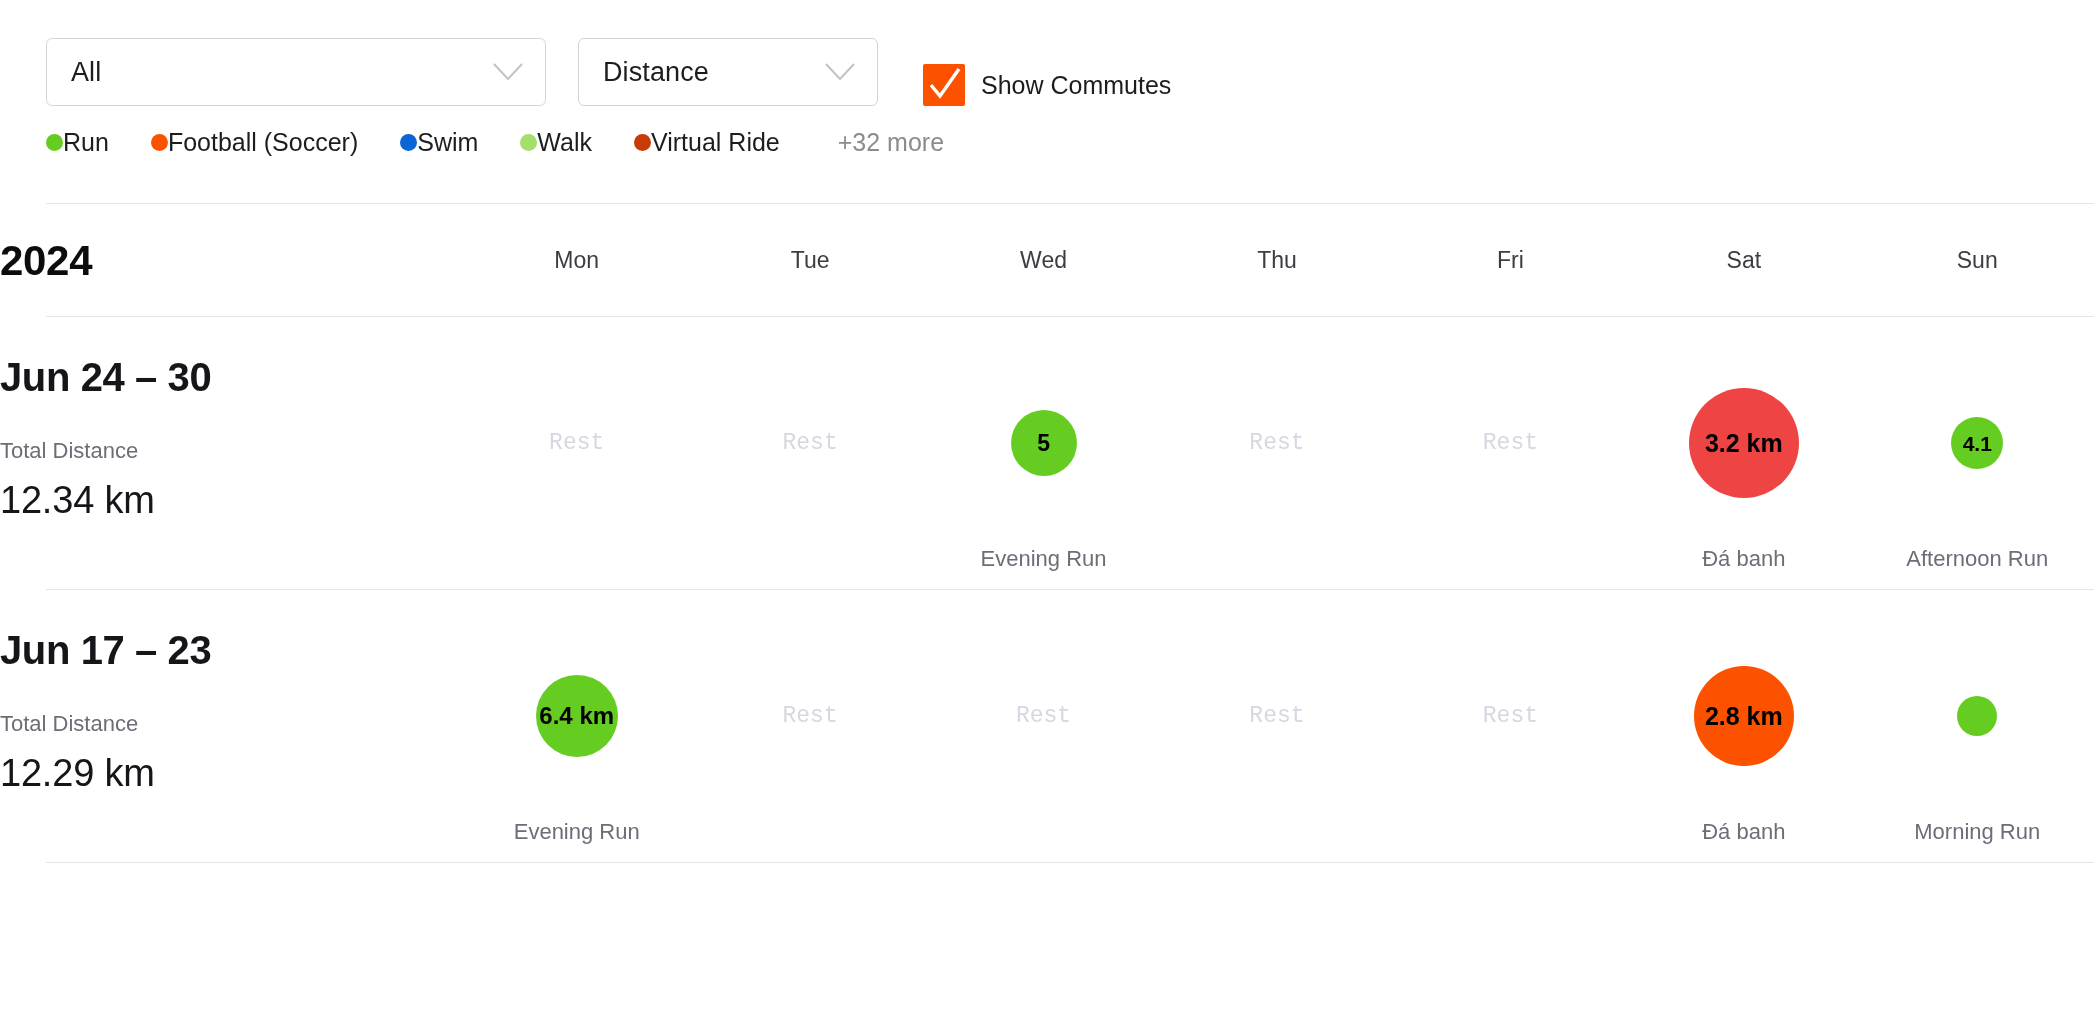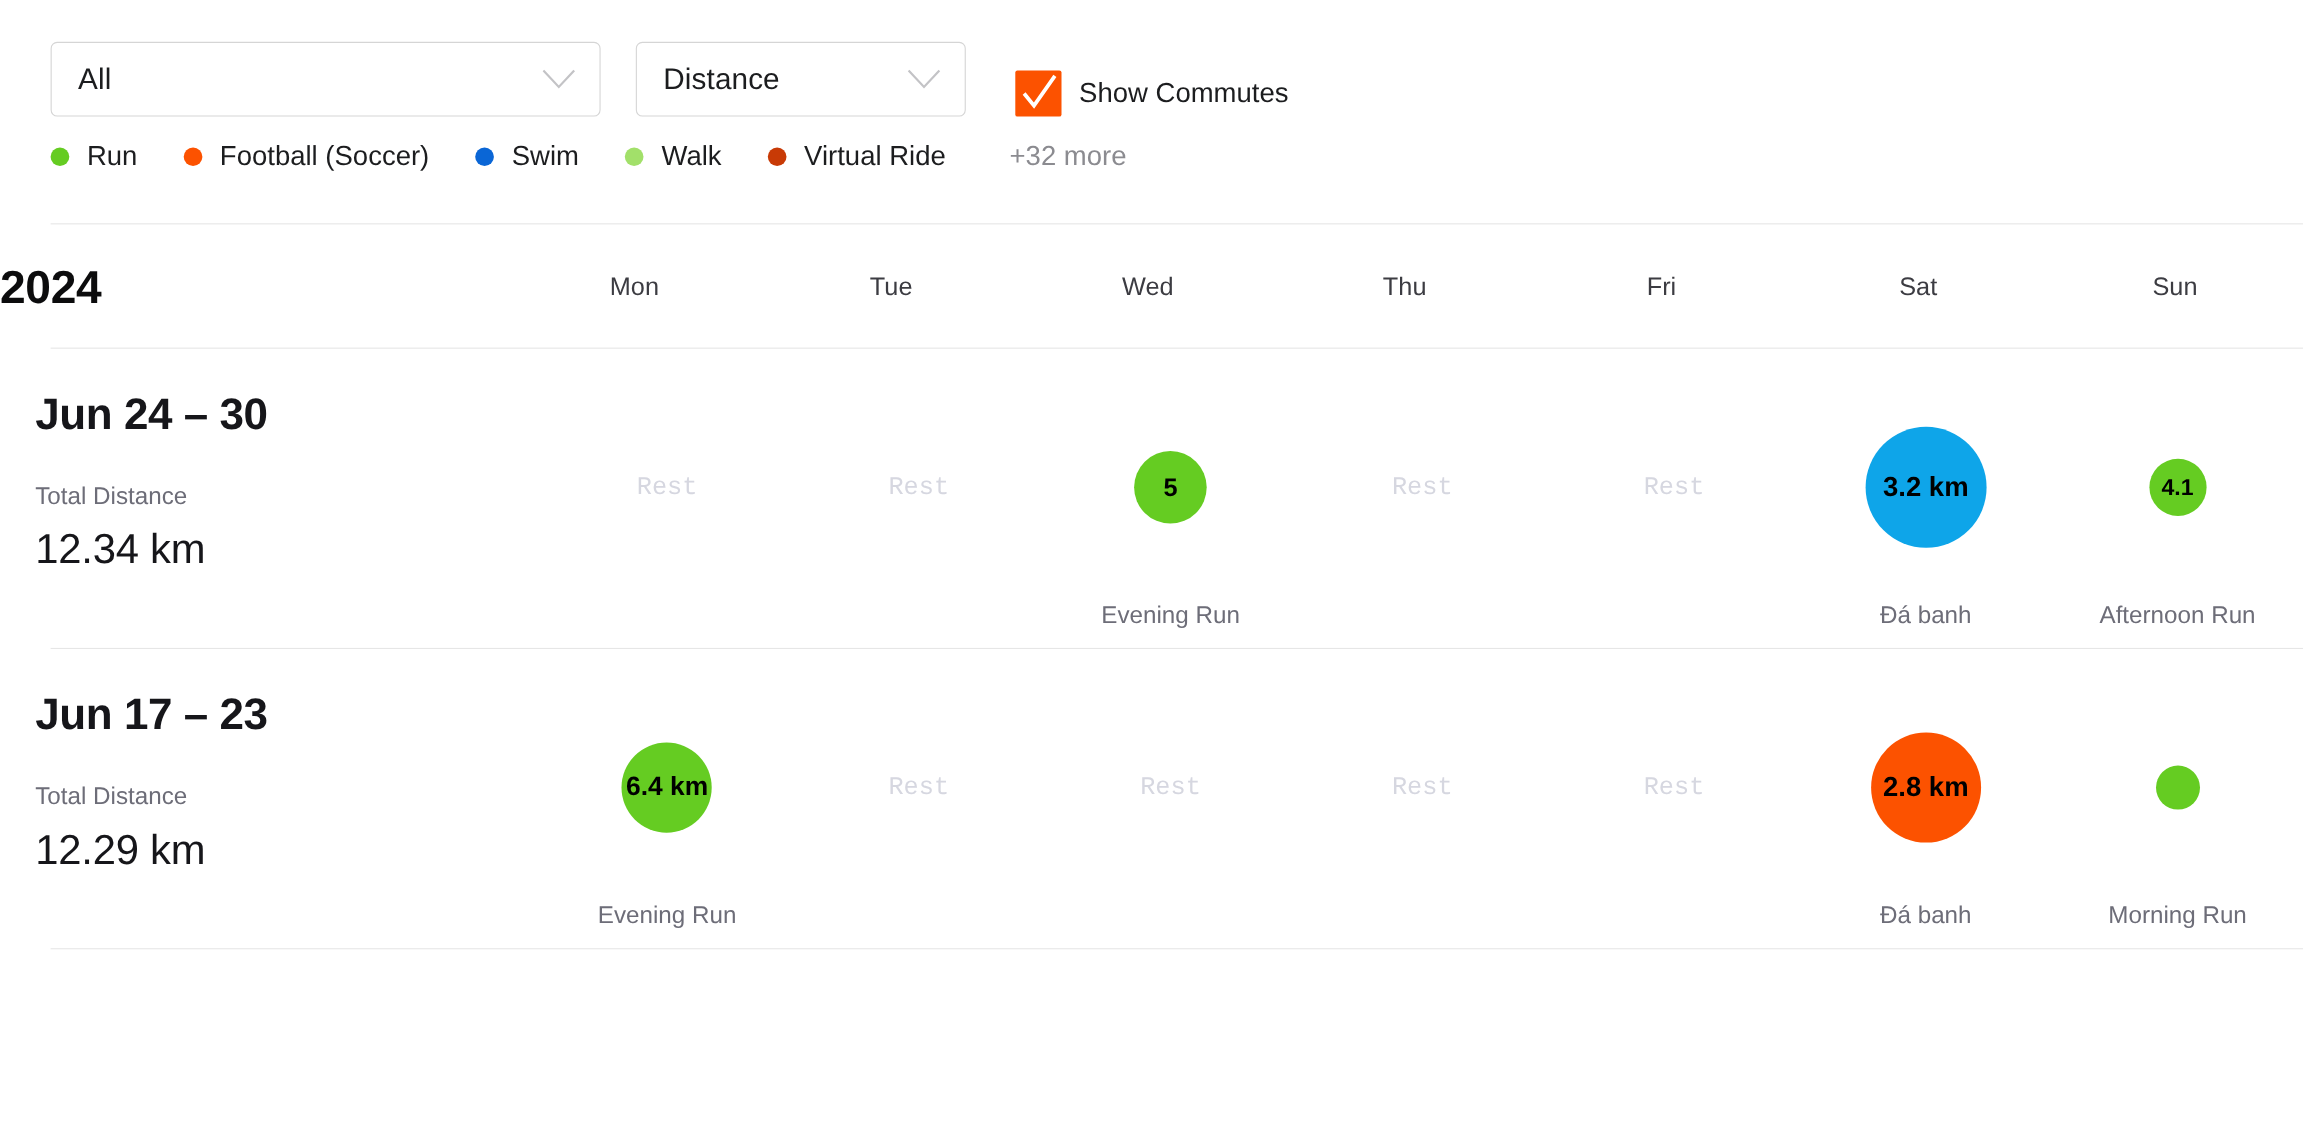--- a/index.html
+++ b/index.html
@@ -87,21 +87,21 @@
   
   .legend {
     display: flex;
     align-items: center;
     padding: 24px 0 0 46px;
     gap: 42px;
   }
   .legend-item {
     display: flex;
     align-items: center;
-    gap: 16px;
+    gap: 0;
     cursor: pointer;
   }
   .legend-dot {
     width: 17px;
     height: 17px;
     border-radius: 50%;
     flex: 0 0 auto;
   }
   .legend-text {
     font-size: 25px;
@@ -157,21 +157,20 @@
     color: #3c3c42;
     line-height: 1;
     padding-top: 9px;
   }
 
   
   .week-row {
     padding-top: 40px;
     padding-bottom: 0;
     align-items: stretch;
-    margin-left: 32px;
   }
   .week-title {
     font-size: 40px;
     font-weight: 700;
     color: #16161a;
     letter-spacing: -0.4px;
     line-height: 1;
   }
   .week-metric-label {
     margin-top: 43px;
@@ -375,21 +374,21 @@
           <div class="daycell">
             <div class="bubble-zone">
               <span class="rest">Rest</span>
             </div>
             <div class="name-zone"></div>
           </div>
         </div>
       <div class="col-day">
           <div class="daycell">
             <div class="bubble-zone">
-              <div class="bubble" style="width: 110px; height: 110px; background: #0ea5e9; font-size: 25px;">
+              <div class="bubble" style="width: 110px; height: 110px; background: #ef4444; font-size: 25px;">
                 <span>3.2 km</span>
               </div>
             </div>
             <div class="name-zone">
               <span class="activity-name">Đá banh</span>
             </div>
           </div>
         </div>
       <div class="col-day">
           <div class="daycell">

